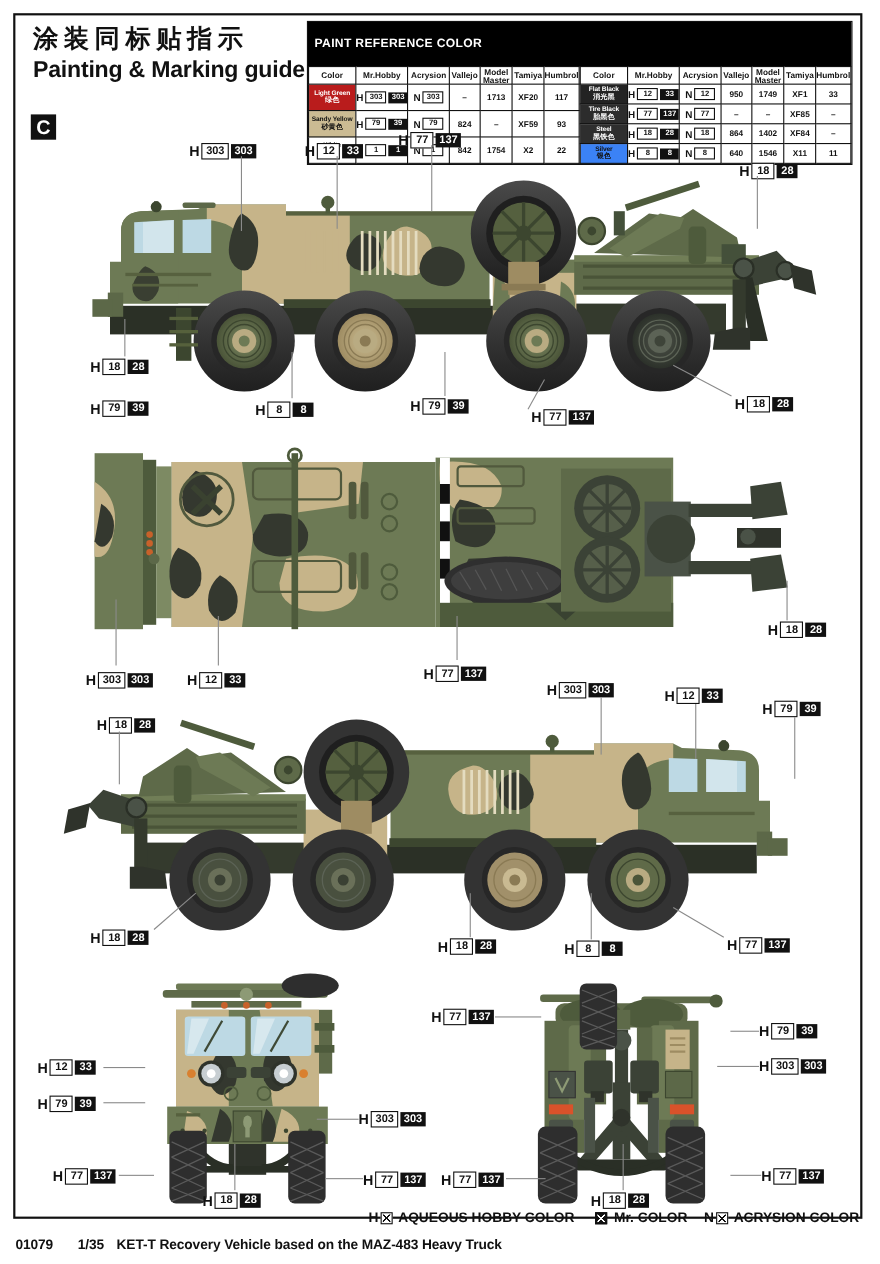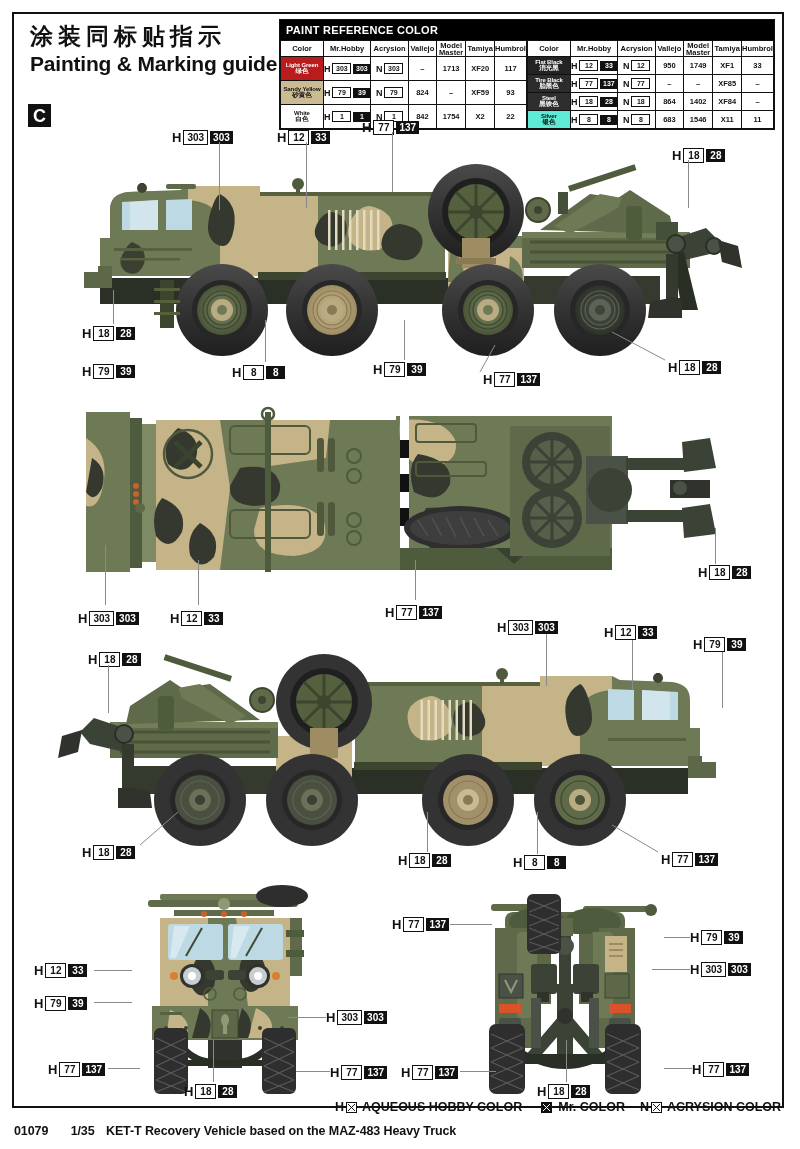--- a/index.html
+++ b/index.html
@@ -18,21 +18,21 @@
   #title-en{font-size:21px;font-weight:bold;color:#111;margin-top:1px;letter-spacing:-0.2px;}
 
   #letter-badge{position:absolute;left:28px;top:104px;width:23px;height:23px;
                 background:#111;color:#fff;font-weight:bold;font-size:18px;
                 display:flex;align-items:center;justify-content:center;line-height:1;}
 
   
   #paint-table{position:absolute;left:279px;top:19px;width:496px;border:1px solid #111;
                box-sizing:border-box;background:#fff;}
   #paint-header{background:#000;color:#fff;font-size:11px;font-weight:bold;
-                padding:4px 6px;letter-spacing:0.3px;}
+                padding:14px 6px;letter-spacing:0.3px;}
   .tbl-wrap{display:flex;}
   table.paint{border-collapse:collapse;table-layout:fixed;font-size:7.5px;}
   table.paint td,table.paint th{border:1px solid #111;text-align:center;
       vertical-align:middle;padding:0;font-weight:bold;color:#111;height:17px;}
   table.paint th{font-size:7.5px;font-weight:bold;height:15px;}
   .c-color{width:56px;}
   .c-hobby{width:46px;}
   .c-acry{width:40px;}
   .c-vallejo{width:30px;}
   .c-mm{width:32px;}
@@ -40,21 +40,21 @@
   .c-humbrol{width:32px;}
   .sw{line-height:1.05;padding:1px 0;}
   .sw .en{font-size:6px;display:block;letter-spacing:-0.1px;}
   .sw .cn{font-size:6.5px;display:block;font-family:"DejaVu Sans",sans-serif;}
   .sw.lightgreen{background:#b91c1c;color:#fff;}
   .sw.sandy{background:#cbbb93;color:#111;}
   .sw.white{background:#fff;color:#111;}
   .sw.flatblack{background:#232323;color:#fff;}
   .sw.tireblack{background:#2c2c2c;color:#fff;}
   .sw.steel{background:#2e2e2e;color:#fff;}
-  .sw.silver{background:#5eead4;color:#111;}
+  .sw.silver{background:#3b82f6;color:#111;}
   
   .chip-row{display:flex;align-items:center;justify-content:center;gap:2px;}
   .chip-pref{font-size:9px;font-weight:bold;}
   .chip-w{border:1px solid #111;background:#fff;color:#111;font-size:7px;
           min-width:15px;padding:0 1px;line-height:9px;font-weight:bold;}
   .chip-b{background:#111;color:#fff;font-size:7px;min-width:15px;padding:0 1px;
           line-height:10px;font-weight:bold;}
 
   
   .view{position:absolute;}
@@ -304,21 +304,21 @@
                 <span class="chip-w">8</span>
                 <span class="chip-b">8</span>
               </span>
             </td>
             <td>
               <span class="chip-row">
                 <span class="chip-pref">N</span>
                 <span class="chip-w">8</span>
               </span>
             </td>
-            <td>683</td>
+            <td>640</td>
             <td>1546</td>
             <td>X11</td>
             <td>11</td>
           </tr>
         </tbody>
     </table>
   </div>
 </div>
 
 <div class="view" style="left:70px;top:150px;">

